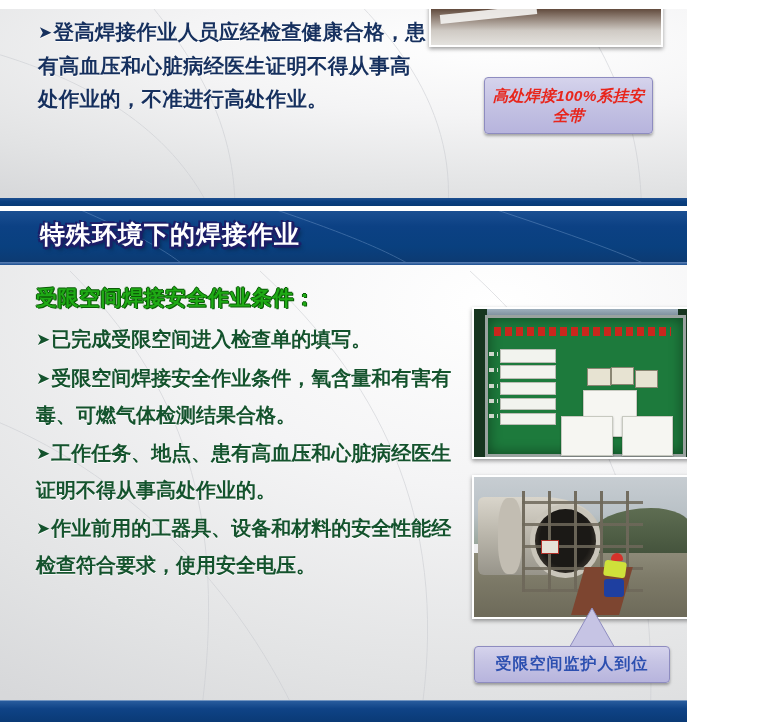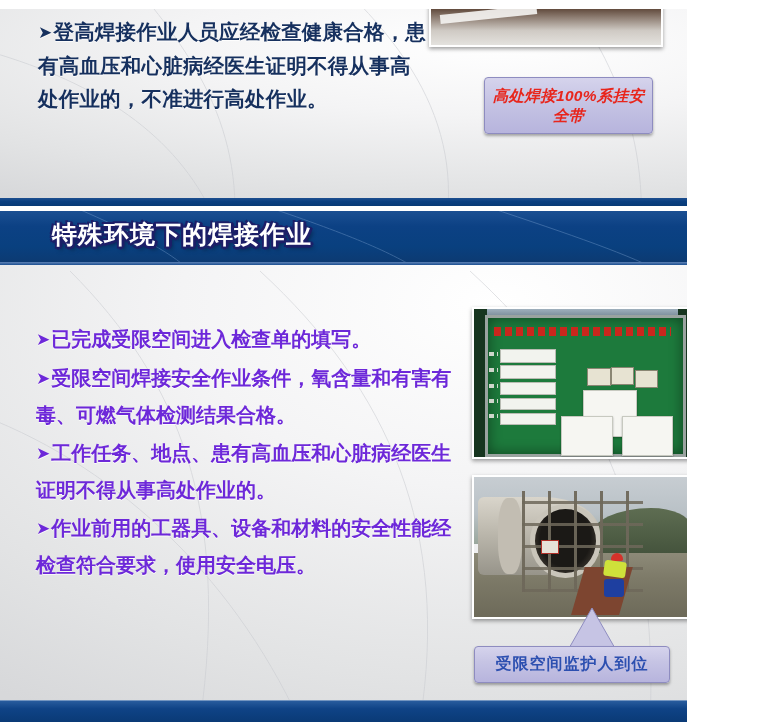--- a/index.html
+++ b/index.html
@@ -54,35 +54,35 @@
   
   #slide2{top:211px;height:511px;}
   #slide2 .header{position:absolute;left:0;top:0;width:100%;height:51px;
     background:linear-gradient(180deg,#1b4f92 0%,#0c4184 30%,#09407f 70%,#0c3a72 100%);
     overflow:hidden;}
   #slide2 .header .hl{position:absolute;left:0;top:0;width:100%;height:100%;opacity:.30;}
   .s2-title{position:absolute;left:40px;top:7px;
     color:#ffffff;font-weight:bold;font-size:25px;letter-spacing:1px;
     text-shadow:
        2px 2px 0 #1d1f68, 2px -1px 0 #1d1f68, -2px 2px 0 #1d1f68, -2px -2px 0 #1d1f68,
-       0 3px 0 #1d1f68, 3px 0 0 #1d1f68, 3px 3px 4px rgba(0,0,0,.5); margin-left: 12px;}
+       0 3px 0 #1d1f68, 3px 0 0 #1d1f68, 3px 3px 4px rgba(0,0,0,.5);}
   #slide2 .headline{position:absolute;left:0;top:51px;width:100%;height:3px;
     background:linear-gradient(180deg,#5f82b4 0%,#1b4f92 100%);}
 
   #slide2 .footerbar{position:absolute;left:0;bottom:0;width:100%;height:22px;
     background:linear-gradient(180deg,#2b5fa0 0%,#0f4386 40%,#0a3a76 100%);}
   #slide2 .footerbar:after{content:"";position:absolute;left:0;top:0;width:100%;height:1px;
     background:rgba(255,255,255,.35);}
 
   .s2-green{position:absolute;left:36px;top:73px;
     color:#1faa15;font-weight:bold;font-size:21px;letter-spacing:.5px;
     text-shadow:1px 1px 0 #0c5c08, -1px 0 0 #0c5c08, 0 -1px 0 #0c5c08, 1px 0 0 #0c5c08;}
 
   .s2-body{position:absolute;left:36px;top:110px;width:430px;
-    color:#6d28d9;font-weight:bold;font-size:20px;line-height:36px;
+    color:#14532d;font-weight:bold;font-size:20px;line-height:36px;
     text-shadow:0 1px 0 rgba(255,255,255,.75);}
   .s2-body p{margin:0 0 2px 0;text-indent:0;}
   .s2-body .ar{font-size:17px;vertical-align:1px;margin-right:1px;}
 
   
   .ph{position:absolute;border:2px solid #ffffff;box-shadow:0 2px 4px rgba(0,0,0,.38);
       overflow:hidden;}
   #photoBoard{left:472px;top:96px;width:217px;height:148px;}
   #photoBoard .bd{position:absolute;inset:0;background:#1d6b39;}
   #photoBoard .frame{position:absolute;left:5%;top:4%;width:90%;height:92%;
@@ -193,20 +193,21 @@
         <g fill="none" stroke="#9fc0e8" stroke-width="1">
           <path d="M60,-10 C130,20 170,40 190,60"></path>
           <path d="M250,-10 C340,20 390,40 420,60"></path>
           <path d="M470,-10 C560,20 620,40 660,60"></path>
         </g>
       </svg>
       <div class="s2-title">特殊环境下的焊接作业</div>
     </div>
     <div class="headline"></div>
 
+    <div class="s2-green">受限空间焊接安全作业条件：</div>
 
     <div class="s2-body">
       <p><span class="ar">➤</span><span>已完成受限空间进入检查单的填写。</span></p>
       <p><span class="ar">➤</span><span>受限空间焊接安全作业条件，氧含量和有害有毒、可燃气体检测结果合格。</span></p>
       <p><span class="ar">➤</span><span>工作任务、地点、患有高血压和心脏病经医生证明不得从事高处作业的。</span></p>
       <p><span class="ar">➤</span><span>作业前用的工器具、设备和材料的安全性能经检查符合要求，使用安全电压。</span></p>
     </div>
 
     <div class="ph" id="photoBoard">
       <div class="bd"></div>

